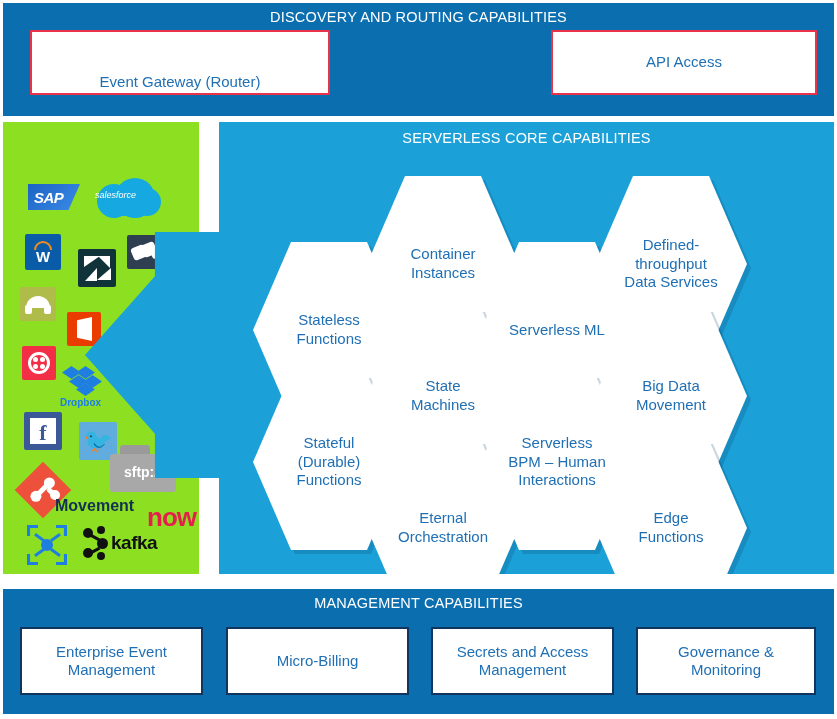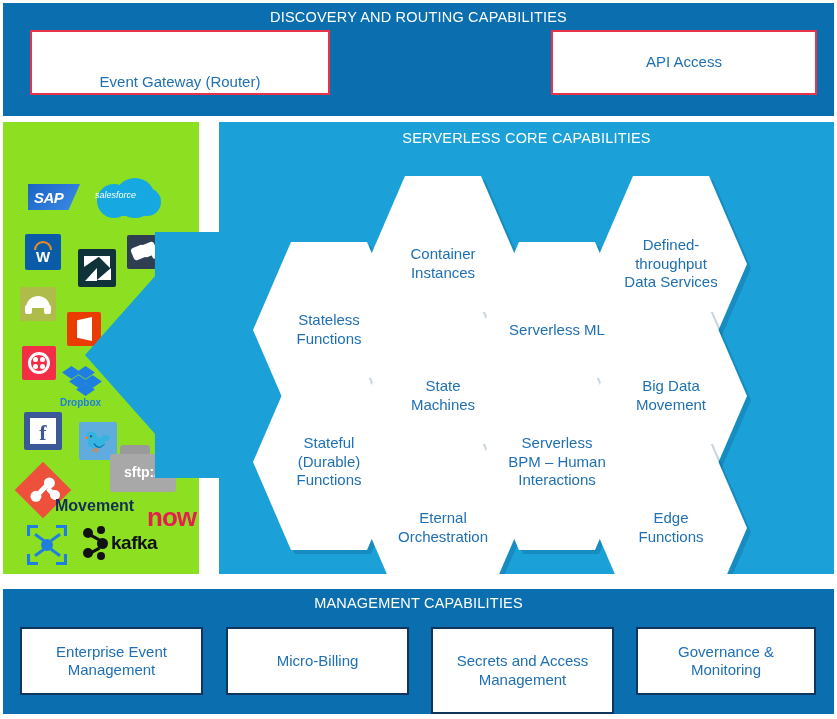--- a/index.html
+++ b/index.html
@@ -504,21 +504,21 @@
     <div>
       <div>Enterprise Event</div>
       <div>Management</div>
     </div>
   </div>
   <div class="capbox navy" style="left:226px; top:627px; width:183px; height:68px;">
     <div>
       <div>Micro-Billing</div>
     </div>
   </div>
-  <div class="capbox navy" style="left:431px; top:627px; width:183px; height:87px;">
+  <div class="capbox navy" style="left:431px; top:627px; width:183px; height:68px;">
     <div>
       <div>Secrets and Access</div>
       <div>Management</div>
     </div>
   </div>
   <div class="capbox navy" style="left:636px; top:627px; width:180px; height:68px;">
     <div>
       <div>Governance &amp;</div>
       <div>Monitoring</div>
     </div>

